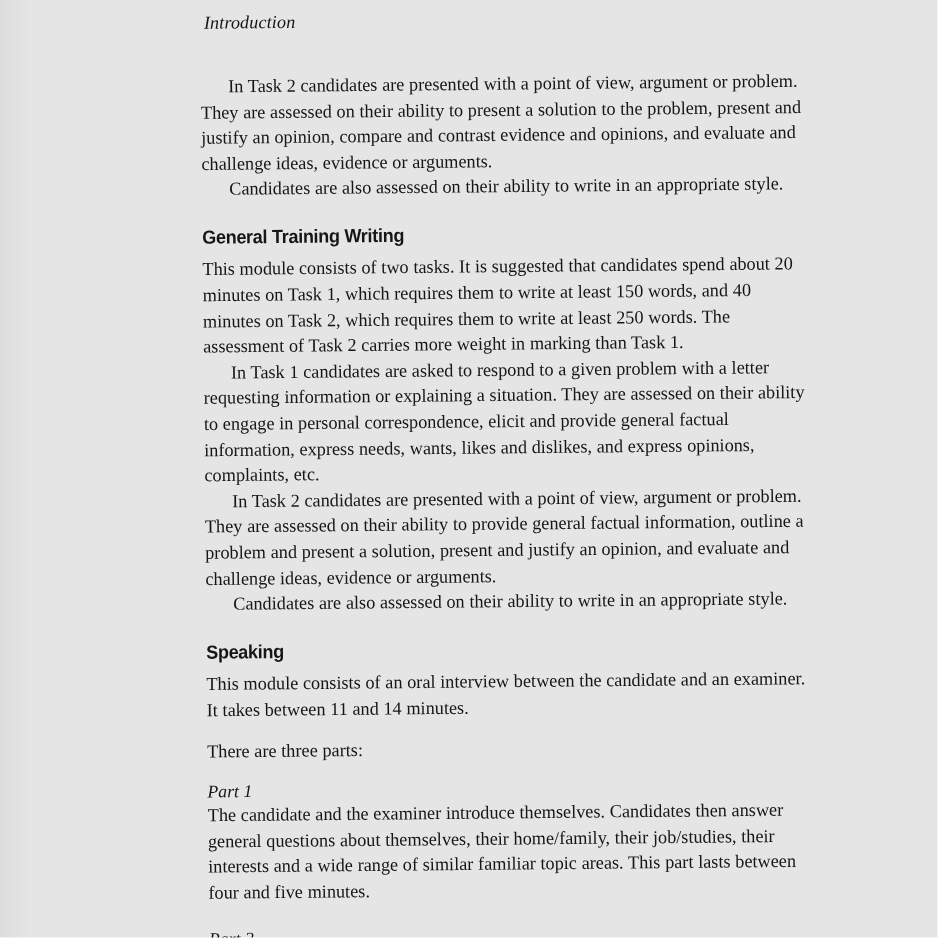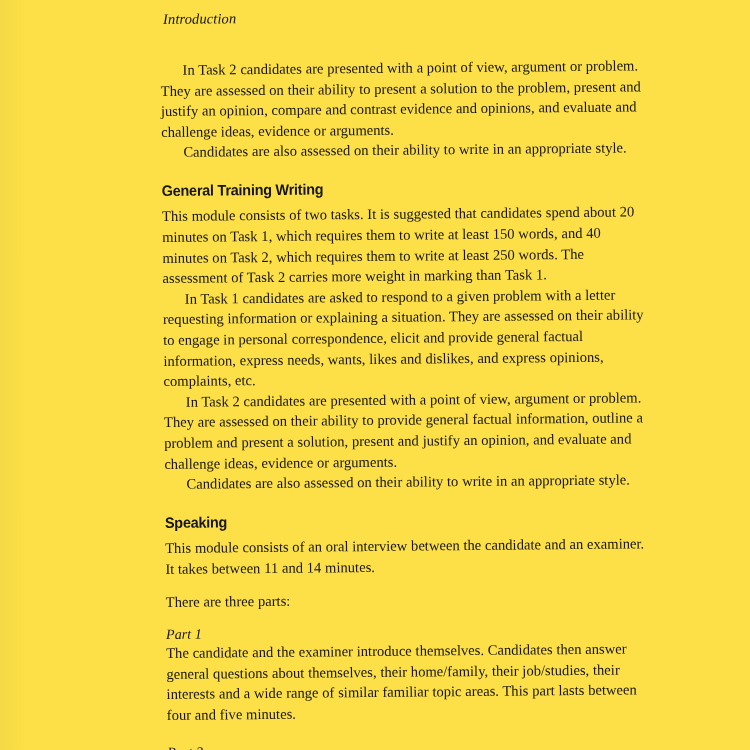--- a/index.html
+++ b/index.html
@@ -13,21 +13,21 @@
     overflow: hidden;
     font-family: "Liberation Serif", "DejaVu Serif", serif;
     color: #1a1a1a;
     position: relative;
   }
 
   
   #page-scan {
     position: absolute;
     inset: 0;
-    background: #fde047;
+    background: #e5e5e5;
   }
 
   
   #page-scan::before {
     content: "";
     position: absolute;
     left: 0; top: 0; bottom: 0;
     width: 26px;
     background: linear-gradient(to right, rgba(0,0,0,0.035), rgba(0,0,0,0));
     pointer-events: none;

